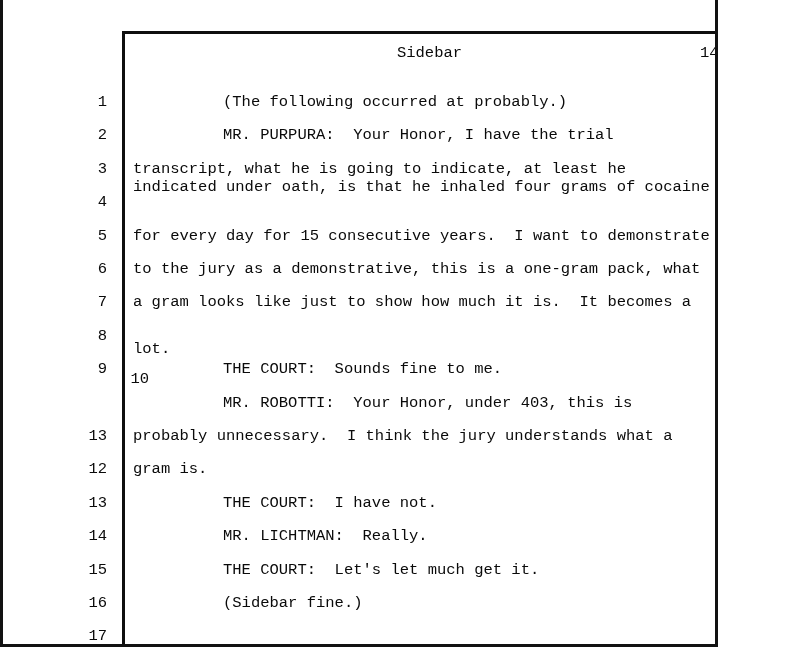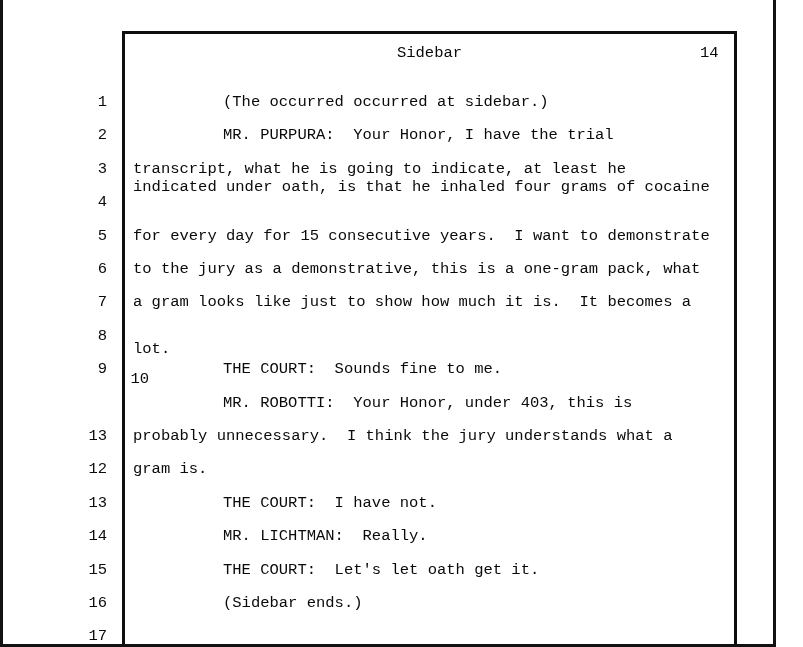--- a/index.html
+++ b/index.html
@@ -1,19 +1,19 @@
 <!DOCTYPE html>
 <html><head>
 <meta charset="utf-8">
 <style>
   * { margin: 0; padding: 0; box-sizing: border-box; }
   html, body { background: #ffffff; }
   .canvas {
     position: relative;
-    width: 776px;
+    width: 718px;
     height: 647px;
     background: #ffffff;
     overflow: hidden;
     font-family: "Liberation Mono", "DejaVu Sans Mono", monospace;
     color: #0a0a0a;
   }
   
   .outer-frame {
     position: absolute;
     left: 0; top: -4px; right: 0; bottom: 0;
@@ -94,34 +94,34 @@
       <div class="line-no" style="top: 427px;">13</div>
       <div class="line-no" style="top: 460px;">12</div>
       <div class="line-no" style="top: 494px;">13</div>
       <div class="line-no" style="top: 527px;">14</div>
       <div class="line-no" style="top: 561px;">15</div>
       <div class="line-no" style="top: 594px;">16</div>
       <div class="line-no" style="top: 627px;">17</div>
     </div>
 
   <div class="transcript-lines">
-      <div class="line-text indent" style="top: 93px;">(The occurred occurred at sidebar.)</div>
+      <div class="line-text indent" style="top: 93px;">(The following occurred at probably.)</div>
       <div class="line-text indent" style="top: 126px;">MR. PURPURA:  Your Honor, I have the trial</div>
       <div class="line-text" style="top: 160px;">transcript, what he is going to indicate, at least he</div>
       <div class="line-text" style="top: 178px; text-align: center;">indicated under oath, is that he inhaled four grams of cocaine</div>
       <div class="line-text" style="top: 227px;">for every day for 15 consecutive years.  I want to demonstrate</div>
       <div class="line-text" style="top: 260px;">to the jury as a demonstrative, this is a one-gram pack, what</div>
       <div class="line-text" style="top: 293px;">a gram looks like just to show how much it is.  It becomes a</div>
       <div class="line-text" style="top: 340px;">lot.</div>
       <div class="line-text indent" style="top: 360px;">THE COURT:  Sounds fine to me.</div>
       <div class="line-text indent" style="top: 394px;">MR. ROBOTTI:  Your Honor, under 403, this is</div>
       <div class="line-text" style="top: 427px;">probably unnecessary.  I think the jury understands what a</div>
       <div class="line-text" style="top: 460px;">gram is.</div>
       <div class="line-text indent" style="top: 494px;">THE COURT:  I have not.</div>
       <div class="line-text indent" style="top: 527px;">MR. LICHTMAN:  Really.</div>
-      <div class="line-text indent" style="top: 561px;">THE COURT:  Let's let oath get it.</div>
-      <div class="line-text indent" style="top: 594px;">(Sidebar ends.)</div>
+      <div class="line-text indent" style="top: 561px;">THE COURT:  Let's let much get it.</div>
+      <div class="line-text indent" style="top: 594px;">(Sidebar fine.)</div>
       <div class="line-text" style="top: 627px;"></div>
     </div>
 
   <div class="outer-frame"></div>
 
 </div>
 
 </body></html>

